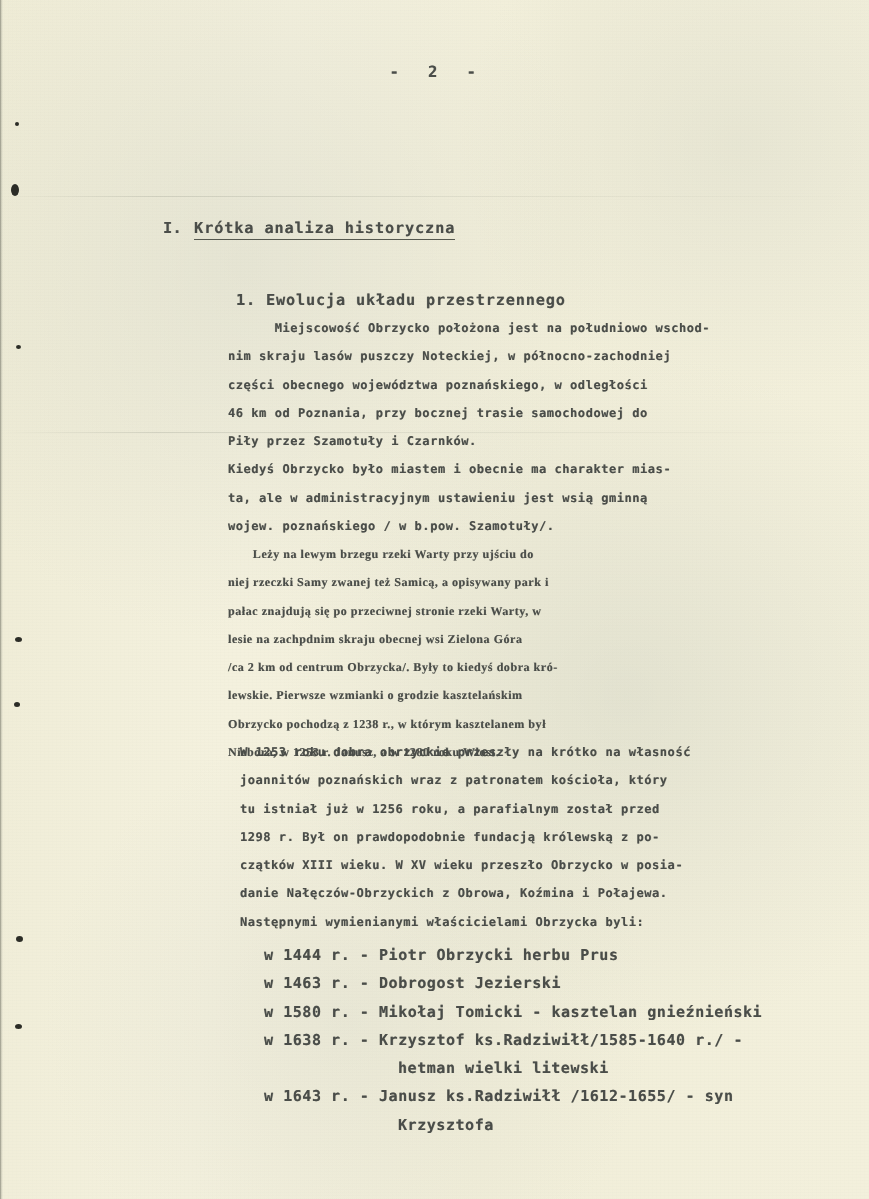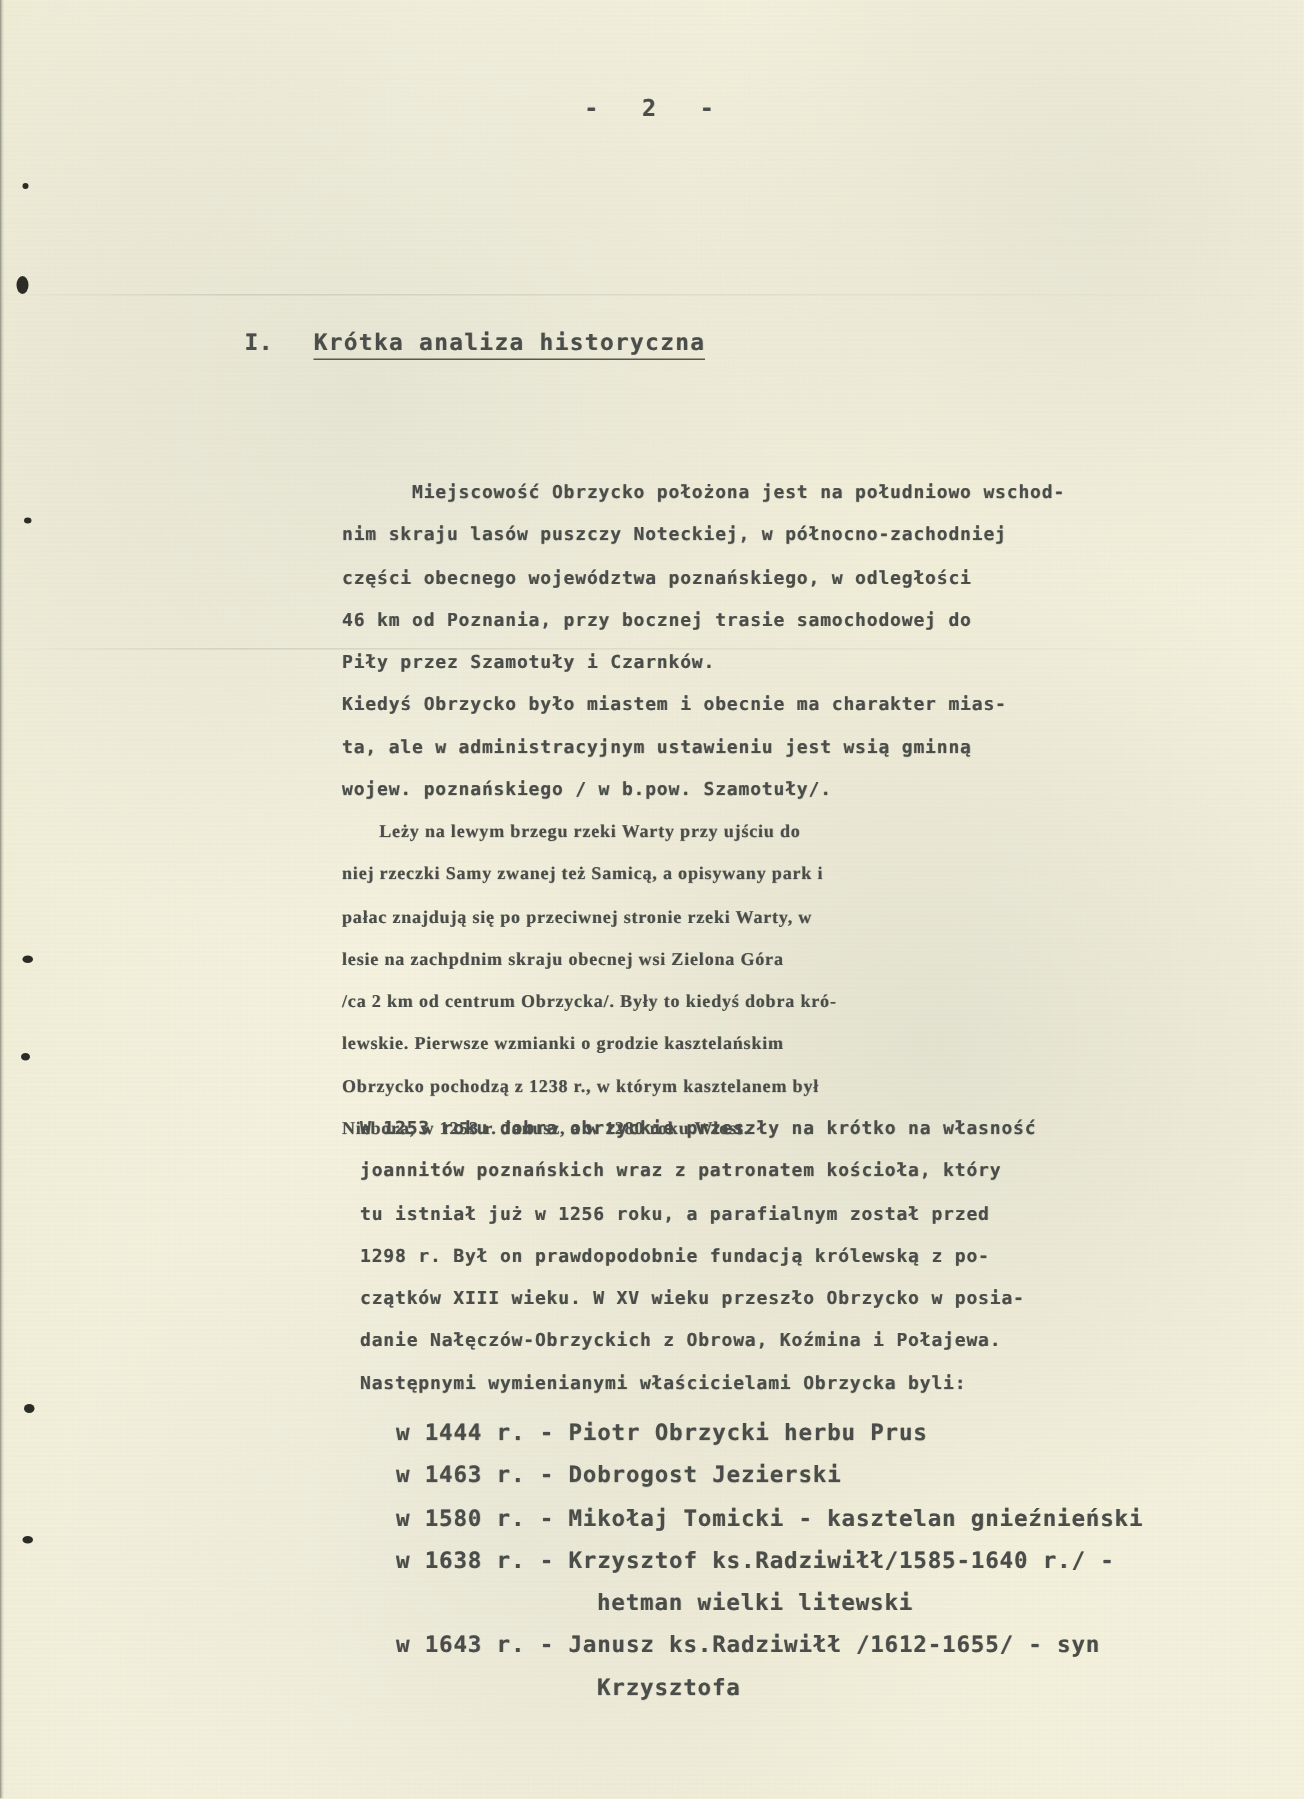--- a/index.html
+++ b/index.html
@@ -76,21 +76,21 @@
     position: absolute;
     left: 163px;
     top: 219px;
     font-size: 15.2px;
     display: flex;
     align-items: baseline;
     gap: 0;
   }
   #section-heading .numeral { letter-spacing: 0.4px; }
   #section-heading .underlined {
-    margin-left: 27px;
+    margin-left: 12px;
     border-bottom: 1.7px solid #55584f;
     padding-bottom: 2px;
     letter-spacing: 0.9px;
   }
 
   #subsection-heading {
     position: absolute;
     left: 196px;
     top: 273px;
     font-size: 15.2px;
@@ -147,20 +147,23 @@
   <div id="grain"></div>
   <div id="left-scan-edge"></div>
 
   <div id="folio" class="ink">-  2  -</div>
 
   <div id="section-heading">
     <span class="ink numeral">I.</span>
     <span class="ink underlined">Krótka analiza historyczna</span>
   </div>
 
+  <div id="subsection-heading" class="ink">
+    <span>1.</span><span>&nbsp;</span><span>Ewolucja układu przestrzennego</span>
+  </div>
 
   <div id="para-1" class="para ink"><span class="indent-first">      Miejscowość Obrzycko położona jest na południowo wschod-</span><span class="indent-first">nim skraju lasów puszczy Noteckiej, w północno-zachodniej</span><span class="indent-first">części obecnego województwa poznańskiego, w odległości</span><span class="indent-first">46 km od Poznania, przy bocznej trasie samochodowej do</span><span class="indent-first">Piły przez Szamotuły i Czarnków.</span><span class="indent-first">Kiedyś Obrzycko było miastem i obecnie ma charakter mias-</span><span class="indent-first">ta, ale w administracyjnym ustawieniu jest wsią gminną</span><span class="indent-first">wojew. poznańskiego / w b.pow. Szamotuły/.</span></div>
 
   <div id="para-2" class="para ink"><span class="indent-first">       Leży na lewym brzegu rzeki Warty przy ujściu do</span><span class="indent-first">niej rzeczki Samy zwanej też Samicą, a opisywany park i</span><span class="indent-first">pałac znajdują się po przeciwnej stronie rzeki Warty, w</span><span class="indent-first">lesie na zachpdnim skraju obecnej wsi Zielona Góra</span><span class="indent-first">/ca 2 km od centrum Obrzycka/. Były to kiedyś dobra kró-</span><span class="indent-first">lewskie. Pierwsze wzmianki o grodzie kasztelańskim</span><span class="indent-first">Obrzycko pochodzą z 1238 r., w którym kasztelanem był</span><span class="indent-first">Niebora, w 1253 r. Janusz, a w 1280 roku Włost.</span></div>
 
   <div id="para-3" class="para ink"><span class="indent-first">W 1253 roku dobra obrzyckie przeszły na krótko na własność</span><span class="indent-first">joannitów poznańskich wraz z patronatem kościoła, który</span><span class="indent-first">tu istniał już w 1256 roku, a parafialnym został przed</span><span class="indent-first">1298 r. Był on prawdopodobnie fundacją królewską z po-</span><span class="indent-first">czątków XIII wieku. W XV wieku przeszło Obrzycko w posia-</span><span class="indent-first">danie Nałęczów-Obrzyckich z Obrowa, Koźmina i Połajewa.</span><span class="indent-first">Następnymi wymienianymi właścicielami Obrzycka byli:</span></div>
 
   <div id="owners-list" class="ink"><span class="row">w 1444 r. - Piotr Obrzycki herbu Prus</span><span class="row">w 1463 r. - Dobrogost Jezierski</span><span class="row">w 1580 r. - Mikołaj Tomicki - kasztelan gnieźnieński</span><span class="row">w 1638 r. - Krzysztof ks.Radziwiłł/1585-1640 r./ -</span><span class="cont">hetman wielki litewski</span><span class="row">w 1643 r. - Janusz ks.Radziwiłł /1612-1655/ - syn</span><span class="cont">Krzysztofa</span></div>
 
 <div class="speck" style="left: 15px; top: 122px; width: 4px; height: 4px;"></div>

